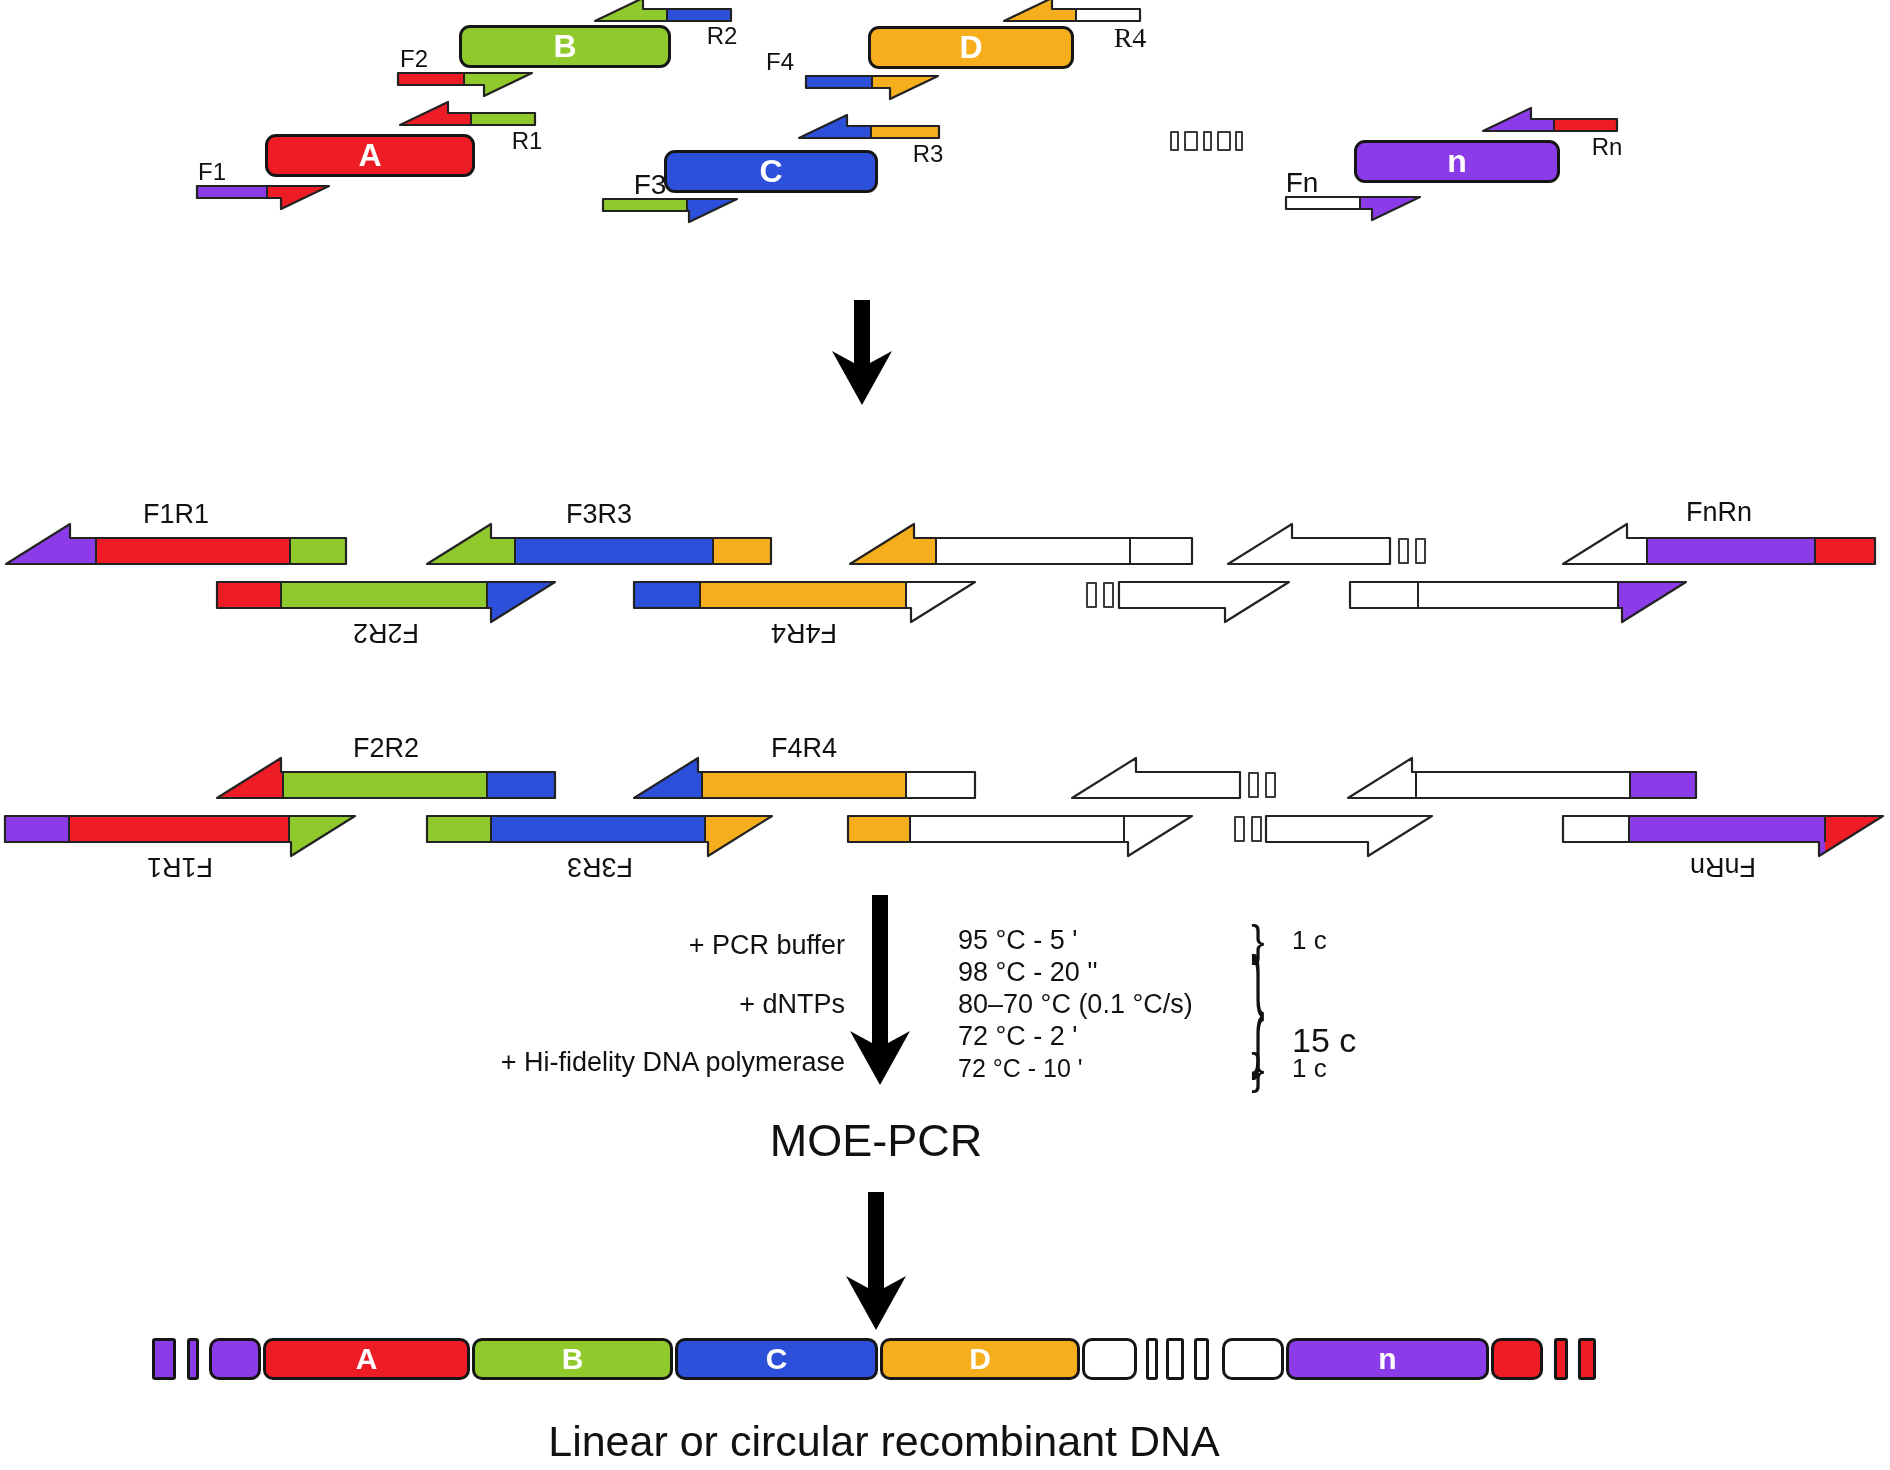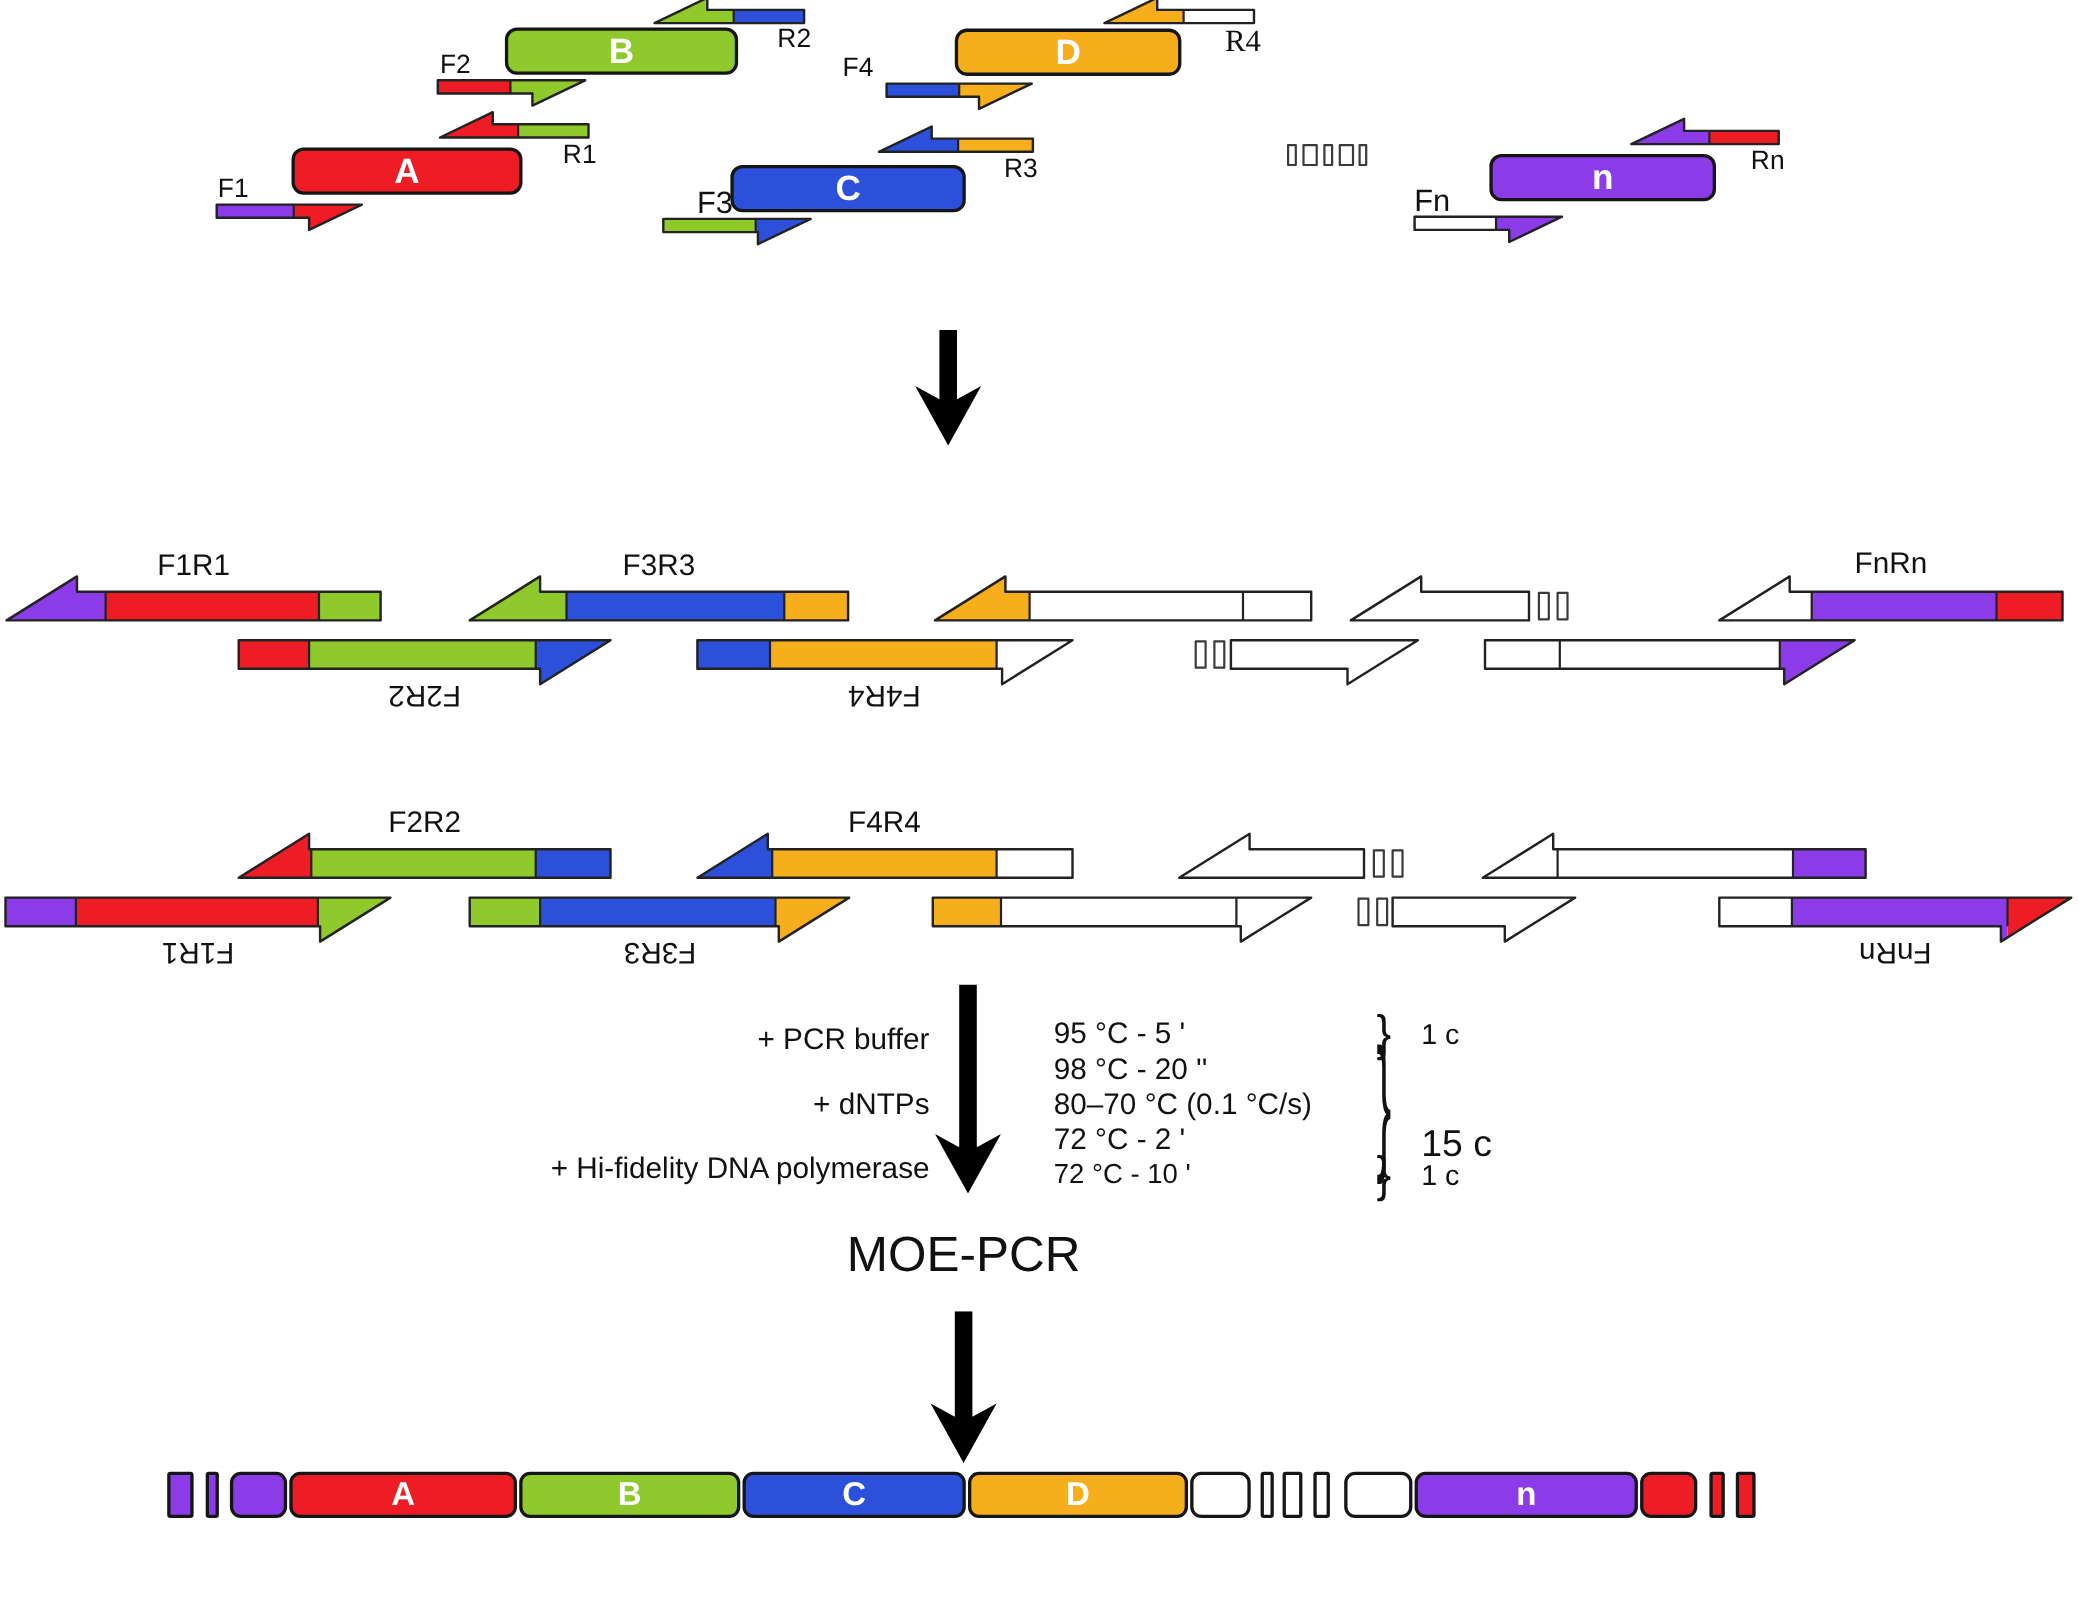--- a/index.html
+++ b/index.html
@@ -16,20 +16,21 @@
   .bseg{position:absolute;box-sizing:border-box;border:3px solid #151515;
         color:#fff;font-weight:bold;display:flex;align-items:center;justify-content:center;}
   .prect{position:absolute;box-sizing:border-box;background:#fff;border:2px solid #3a3a3a;border-radius:1px;}
   .brace{position:absolute;color:#111;font-family:"Liberation Sans",sans-serif;line-height:1;}
 </style>
 </head>
 <body>
 
 <div id="canvas">
   <div class="lbl" id="h-moe" style="left: 876px; top: 1140px; font-size: 45px;">MOE-PCR</div>
+  <div class="lbl" id="h-cap" style="left: 884px; top: 1441px; font-size: 43px;">Linear or circular recombinant DNA</div>
   <div id="layer">
       <div class="gbox" style="left: 265px; top: 134px; width: 210px; height: 43px; background: rgb(238, 28, 37); font-size: 32px;">A</div>
       <div class="gbox" style="left: 459px; top: 25px; width: 212px; height: 43px; background: rgb(143, 201, 43); font-size: 32px;">B</div>
       <div class="gbox" style="left: 664px; top: 150px; width: 214px; height: 43px; background: rgb(44, 80, 217); font-size: 32px;">C</div>
       <div class="gbox" style="left: 868px; top: 26px; width: 206px; height: 43px; background: rgb(246, 174, 29); font-size: 32px;">D</div>
       <div class="gbox" style="left: 1354px; top: 140px; width: 206px; height: 43px; background: rgb(140, 59, 232); font-size: 32px;">n</div>
       <svg width="142" height="29" class="abs" style="left: 592px; top: -5px;">
         <g transform="translate(3,3)">
           <clipPath id="clip0">
             <polygon points="0,23 48,0 48,11 136,11 136,23"></polygon>

